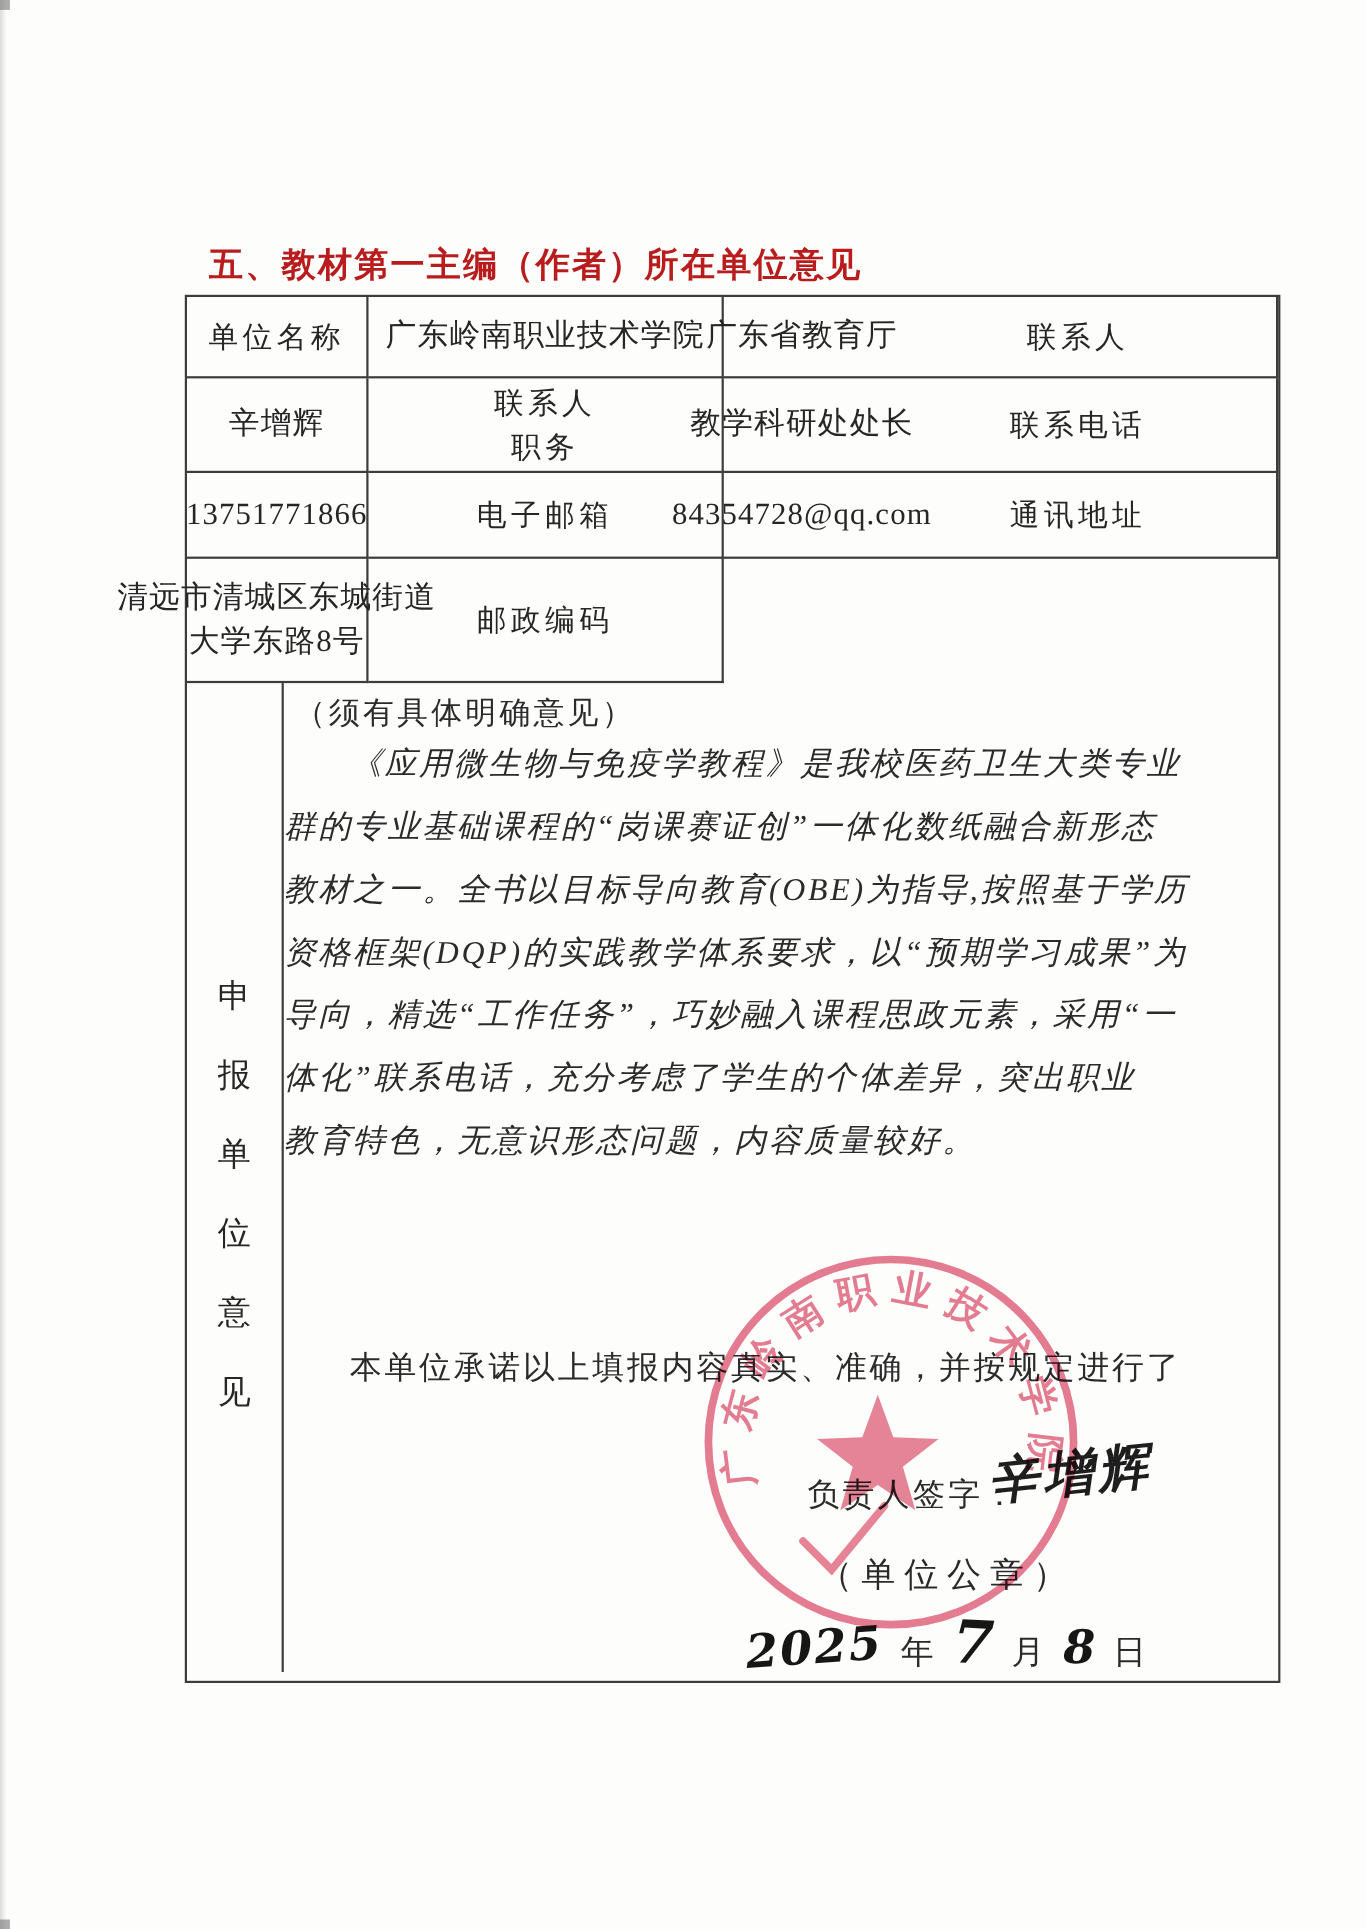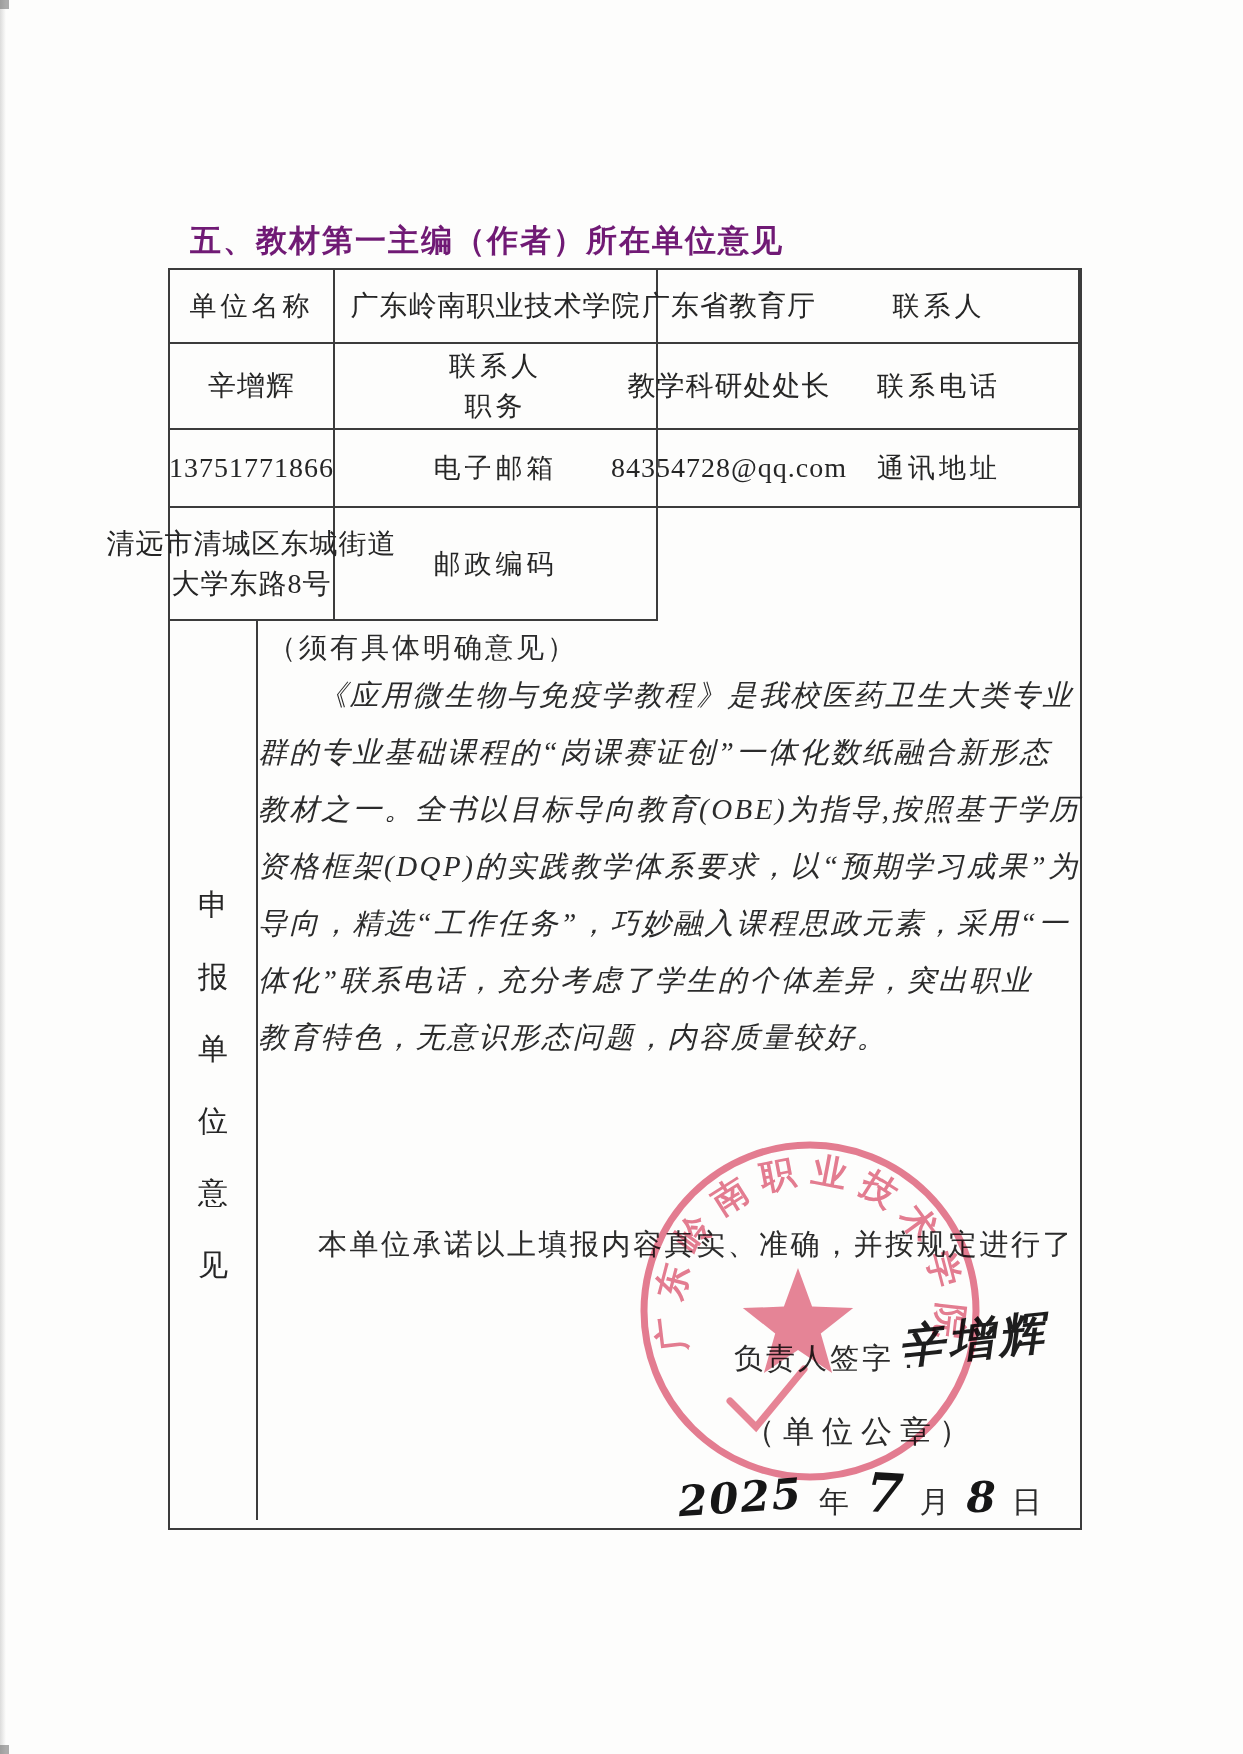--- a/index.html
+++ b/index.html
@@ -14,26 +14,26 @@
   
   .scan-edge-left{position:absolute;left:0;top:0;bottom:0;width:6px;
     background:linear-gradient(to right,rgba(70,70,70,.18),rgba(0,0,0,0));}
   .scan-corner{position:absolute;width:9px;height:9px;background:#6a6a6a;opacity:.55;}
   .scan-corner.tl{left:0;top:0;}
   .scan-corner.bl{left:0;bottom:0;}
 
   .doc-title{
     position:absolute;left:190px;top:220px;
     font-family:"Liberation Sans","DejaVu Sans",sans-serif;
-    font-weight:700;font-size:31px;letter-spacing:2px;color:#701a75;
+    font-weight:700;font-size:31px;letter-spacing:2px;color:#b91c1c;
     white-space:nowrap;
   }
 
   .info-table{
-    position:absolute;left:168px;top:268px;width:914px;height:1262px;
+    position:absolute;left:168px;top:268px;width:996px;height:1262px;
     border:2px solid #3c3c3c;box-sizing:border-box;
   }
   .top-grid{
     display:grid;
     grid-template-columns:165px 323px 142px 1fr;
     grid-template-rows:74px 86px 78px 113px;
   }
   .cell{
     border-bottom:2px solid #3c3c3c;
     display:flex;flex-direction:column;justify-content:center;align-items:center;

